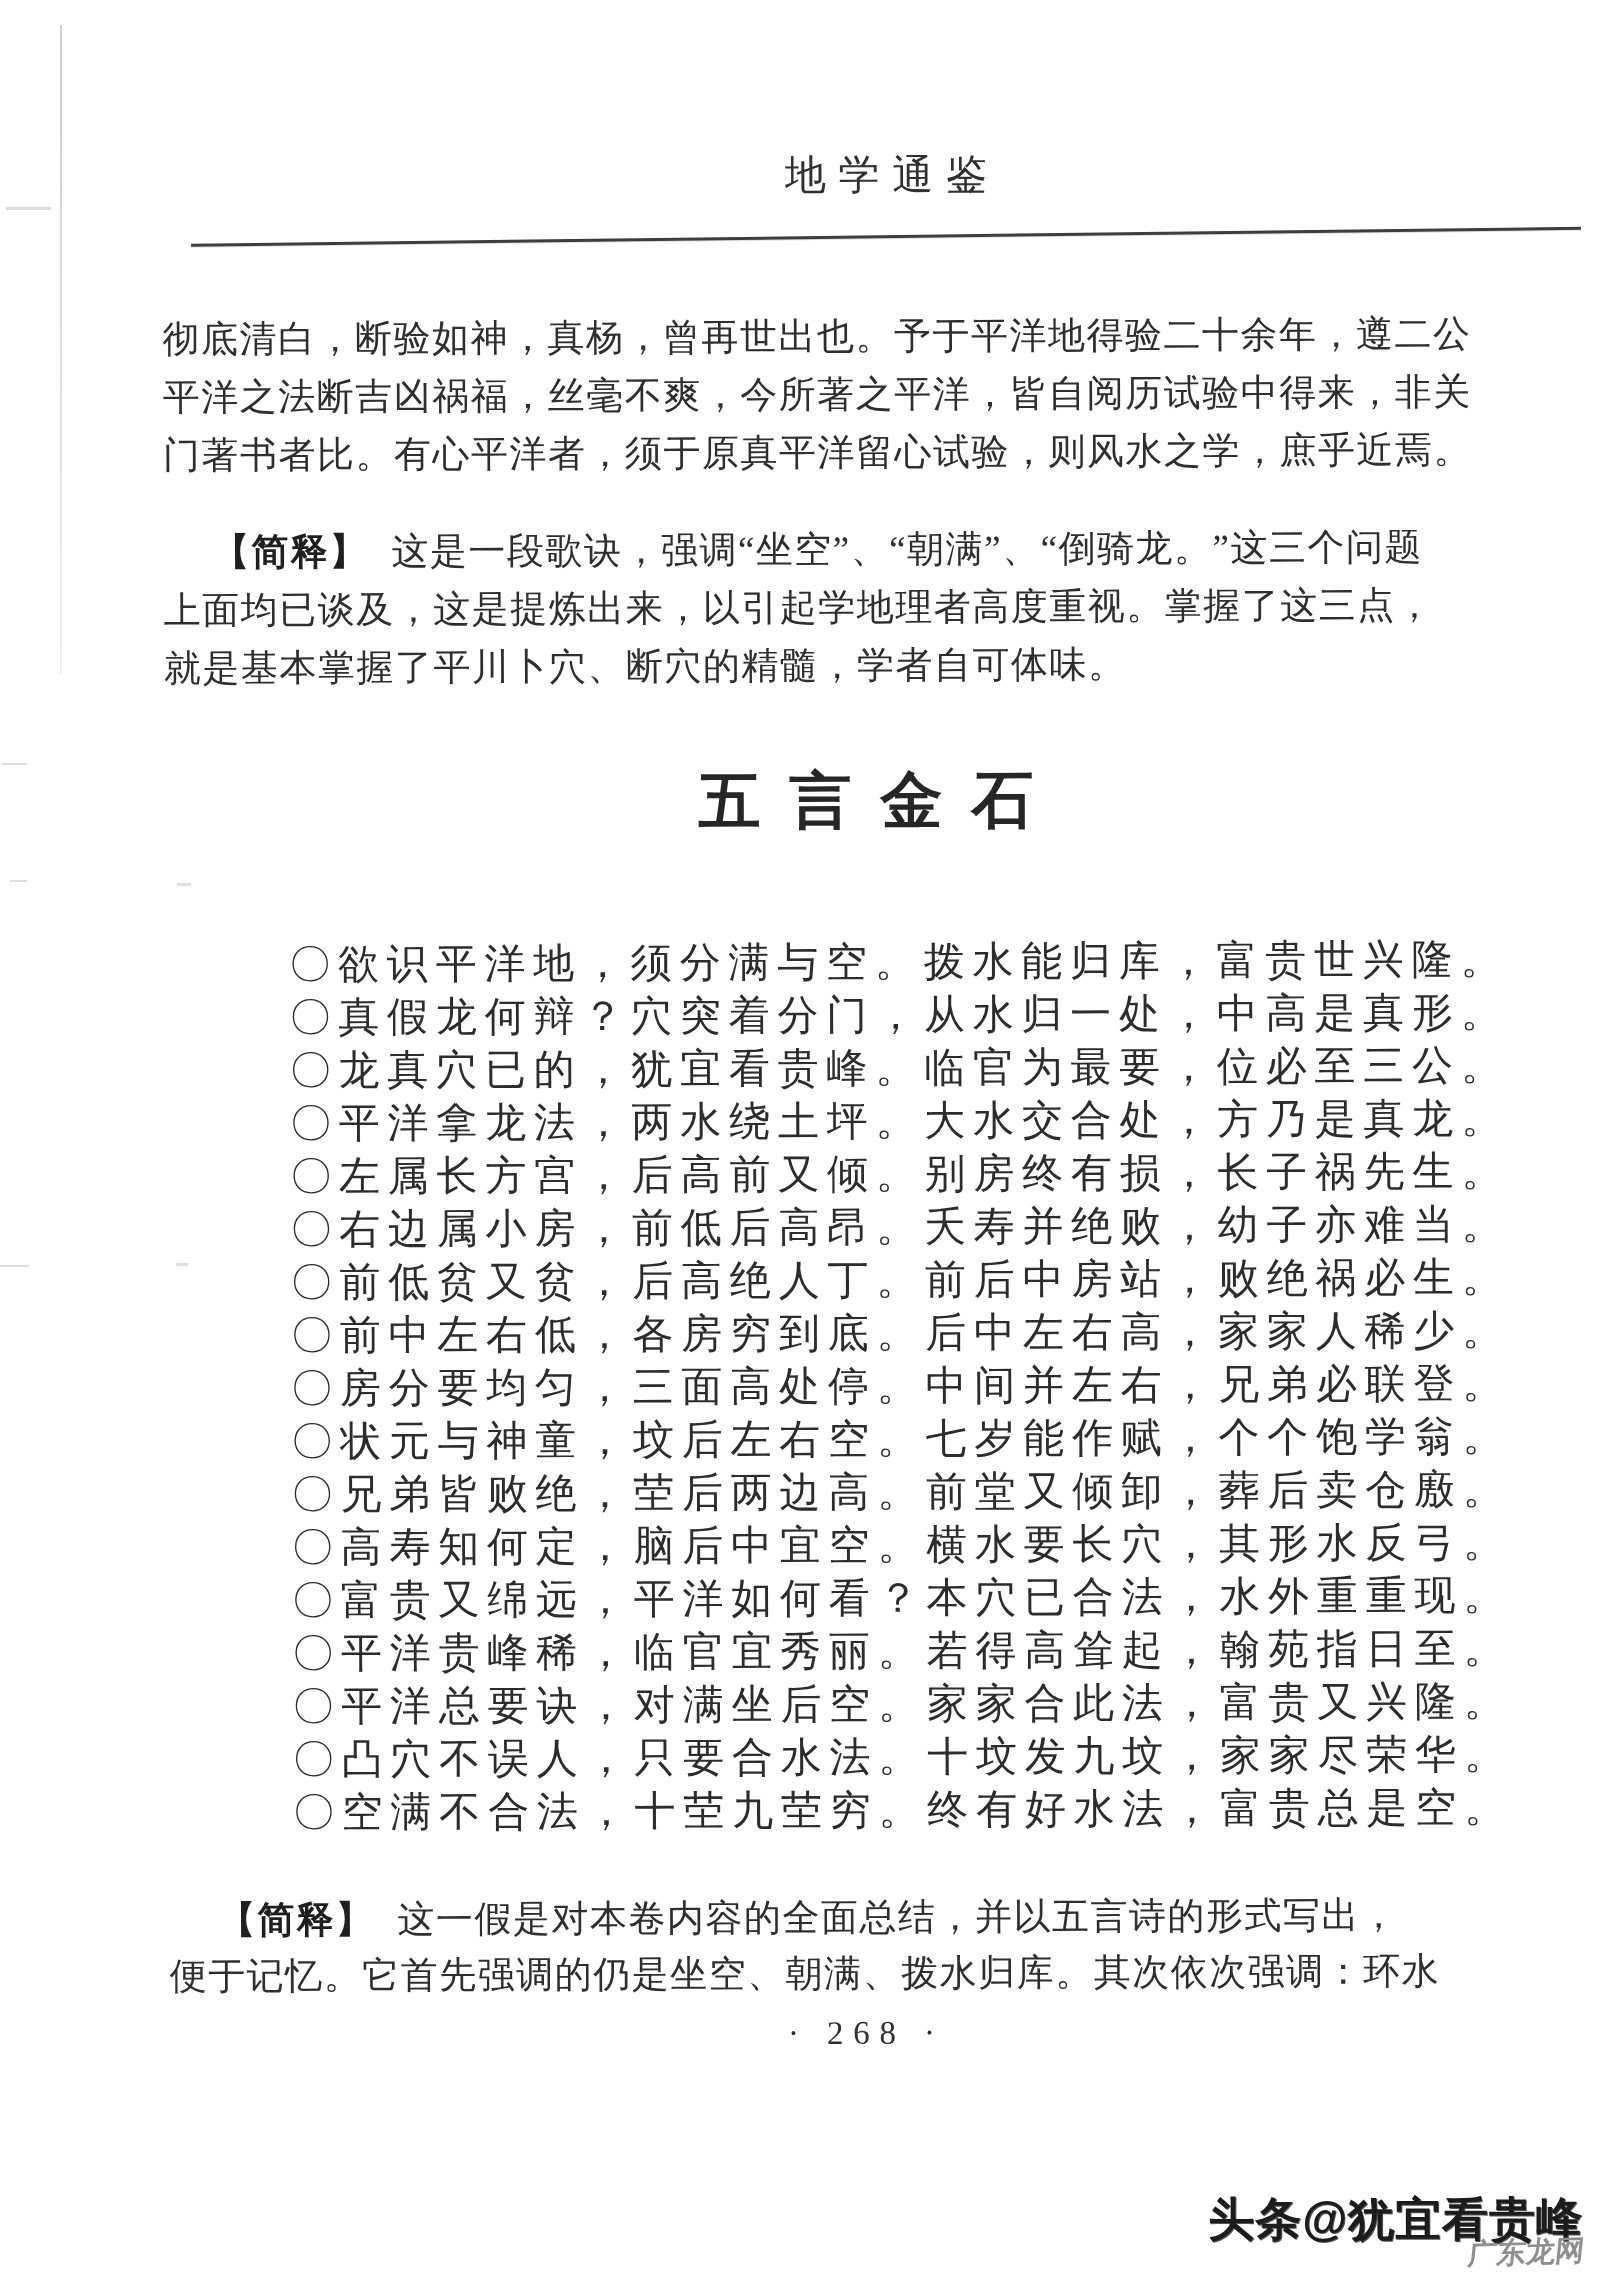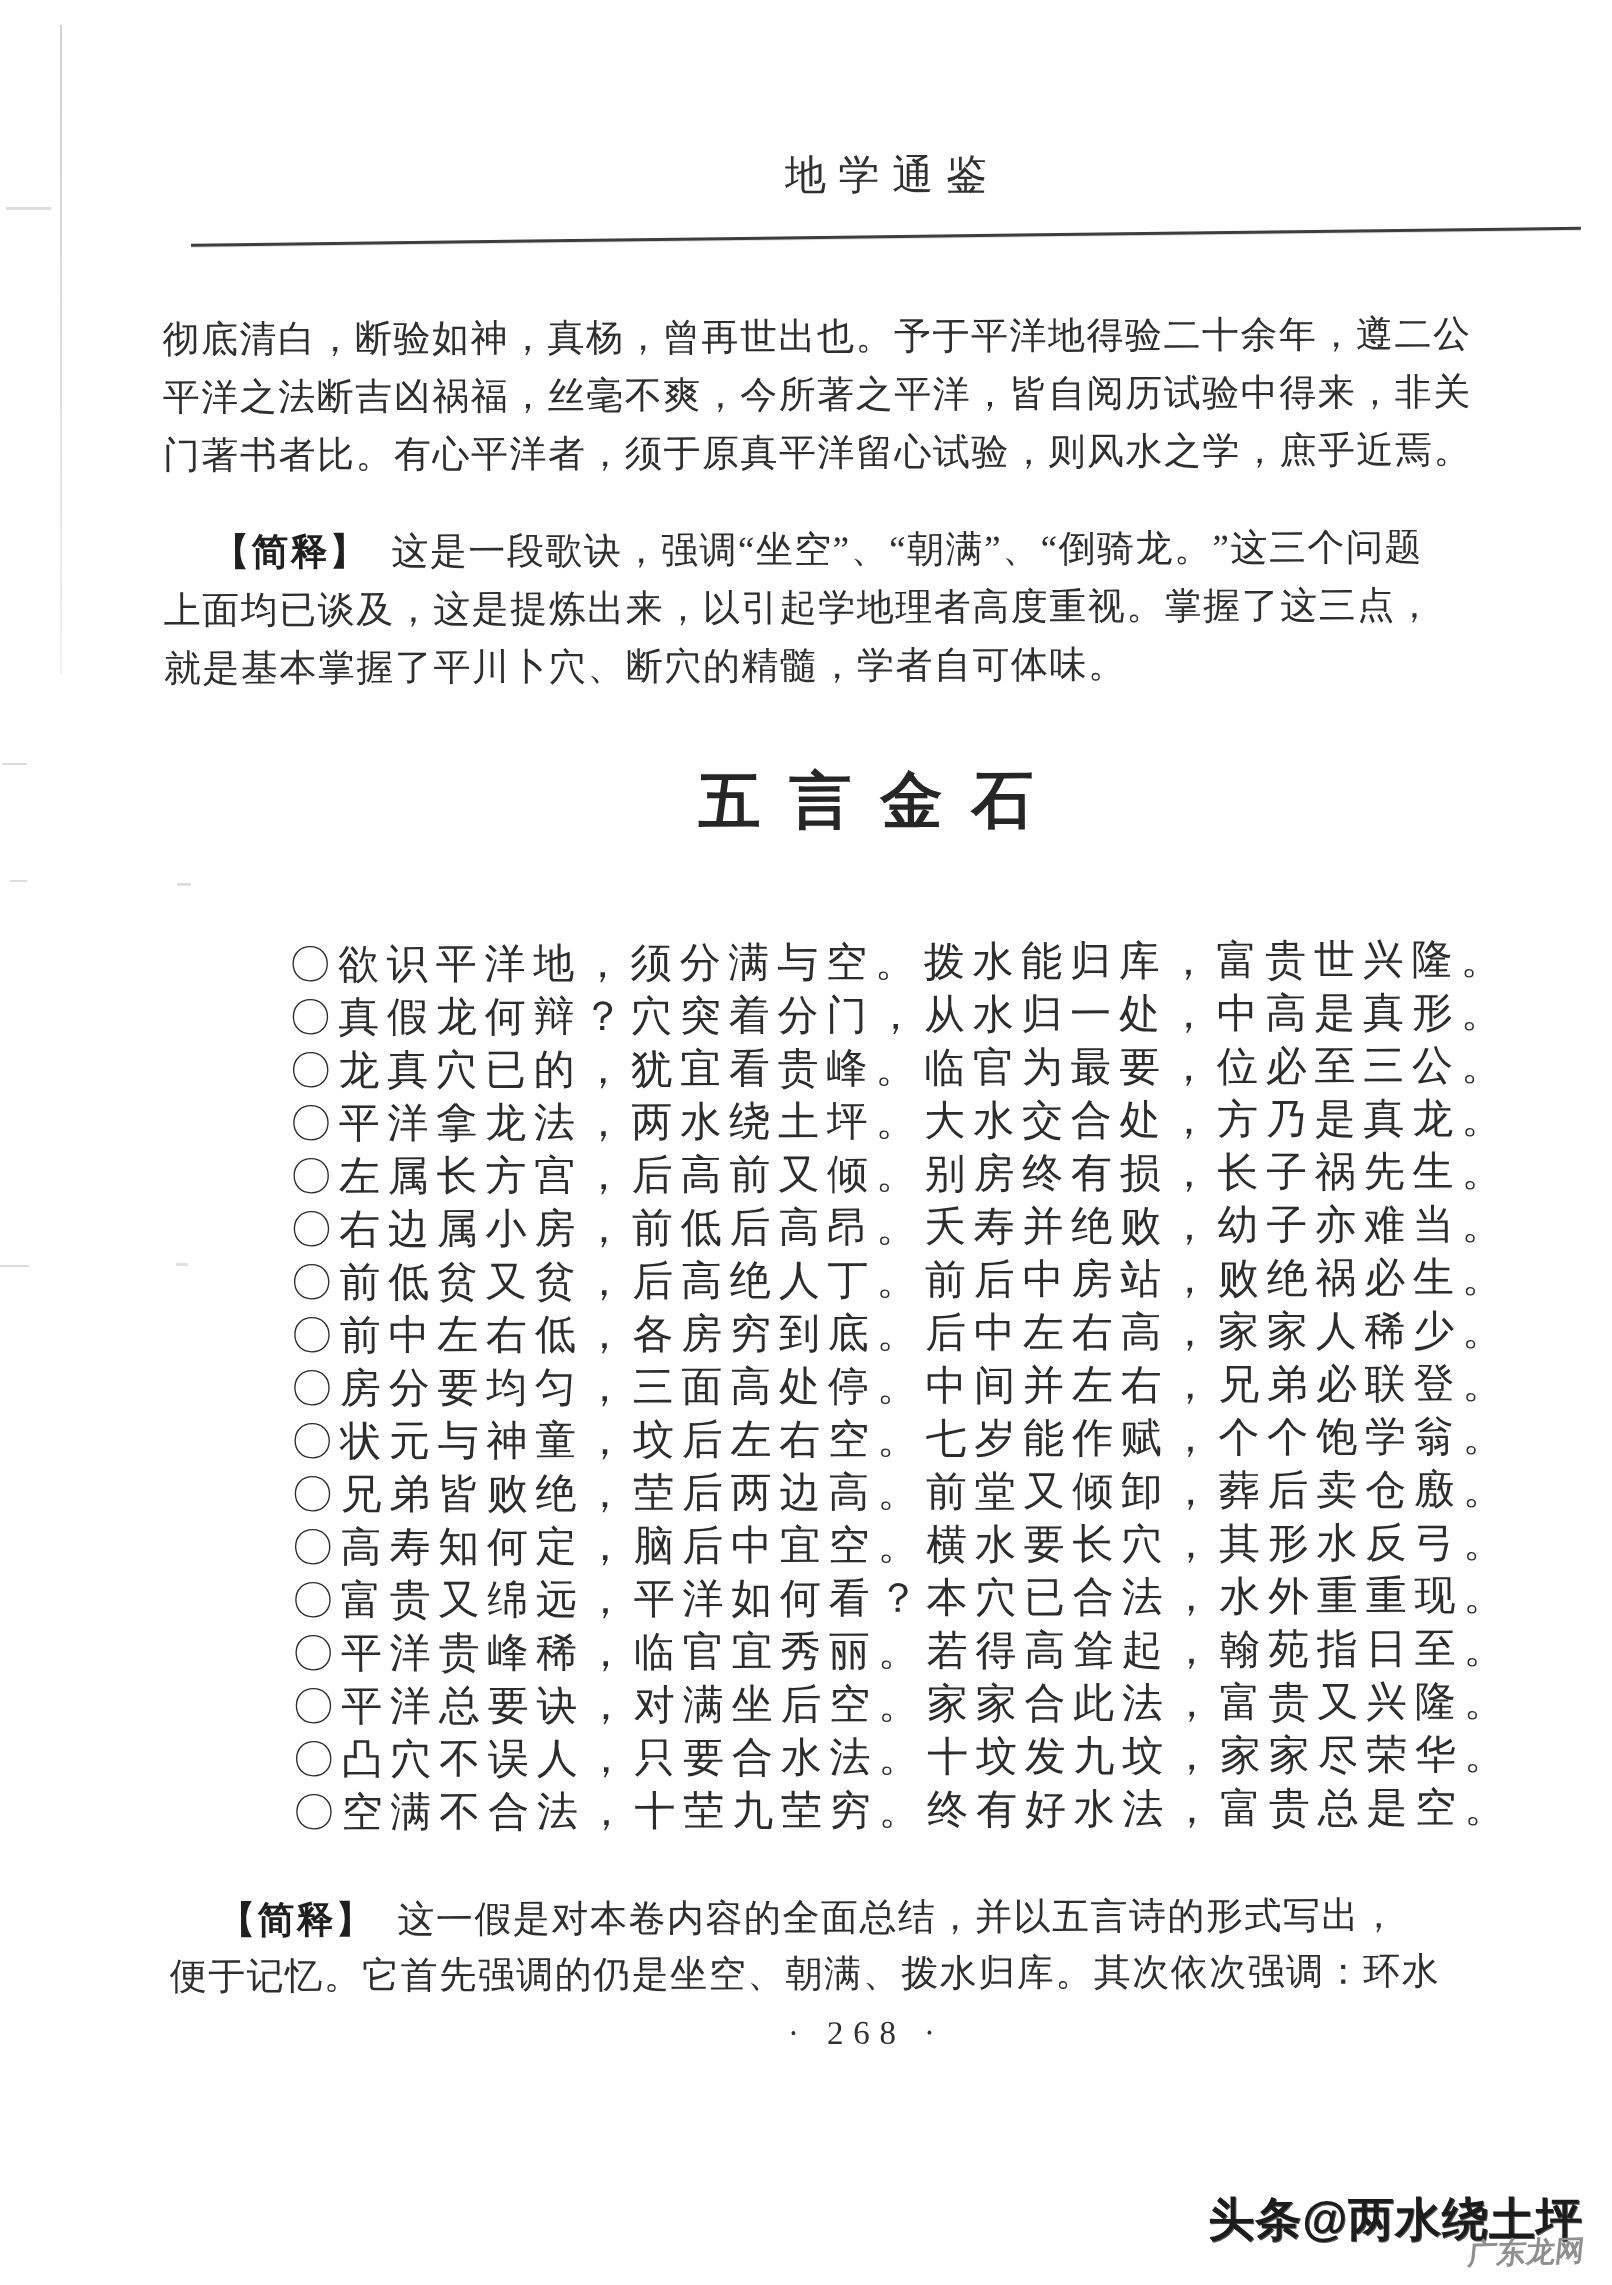--- a/index.html
+++ b/index.html
@@ -208,18 +208,18 @@
         <span class="note-label">【简释】</span><span>这一假是对本卷内容的全面总结，并以五言诗的形式写出，</span>
       </div>
       <div class="line">便于记忆。它首先强调的仍是坐空、朝满、拨水归库。其次依次强调：环水</div>
     </div>
 
     <div class="page-number">· 268 ·</div>
 
   </div>
 
   <div class="watermark">
-    <div class="wm-main">头条@两水绕土坪</div>
+    <div class="wm-main">头条@犹宜看贵峰</div>
     <div class="wm-sub">广东龙网</div>
   </div>
 
 </div>
 
 
 </body></html>

